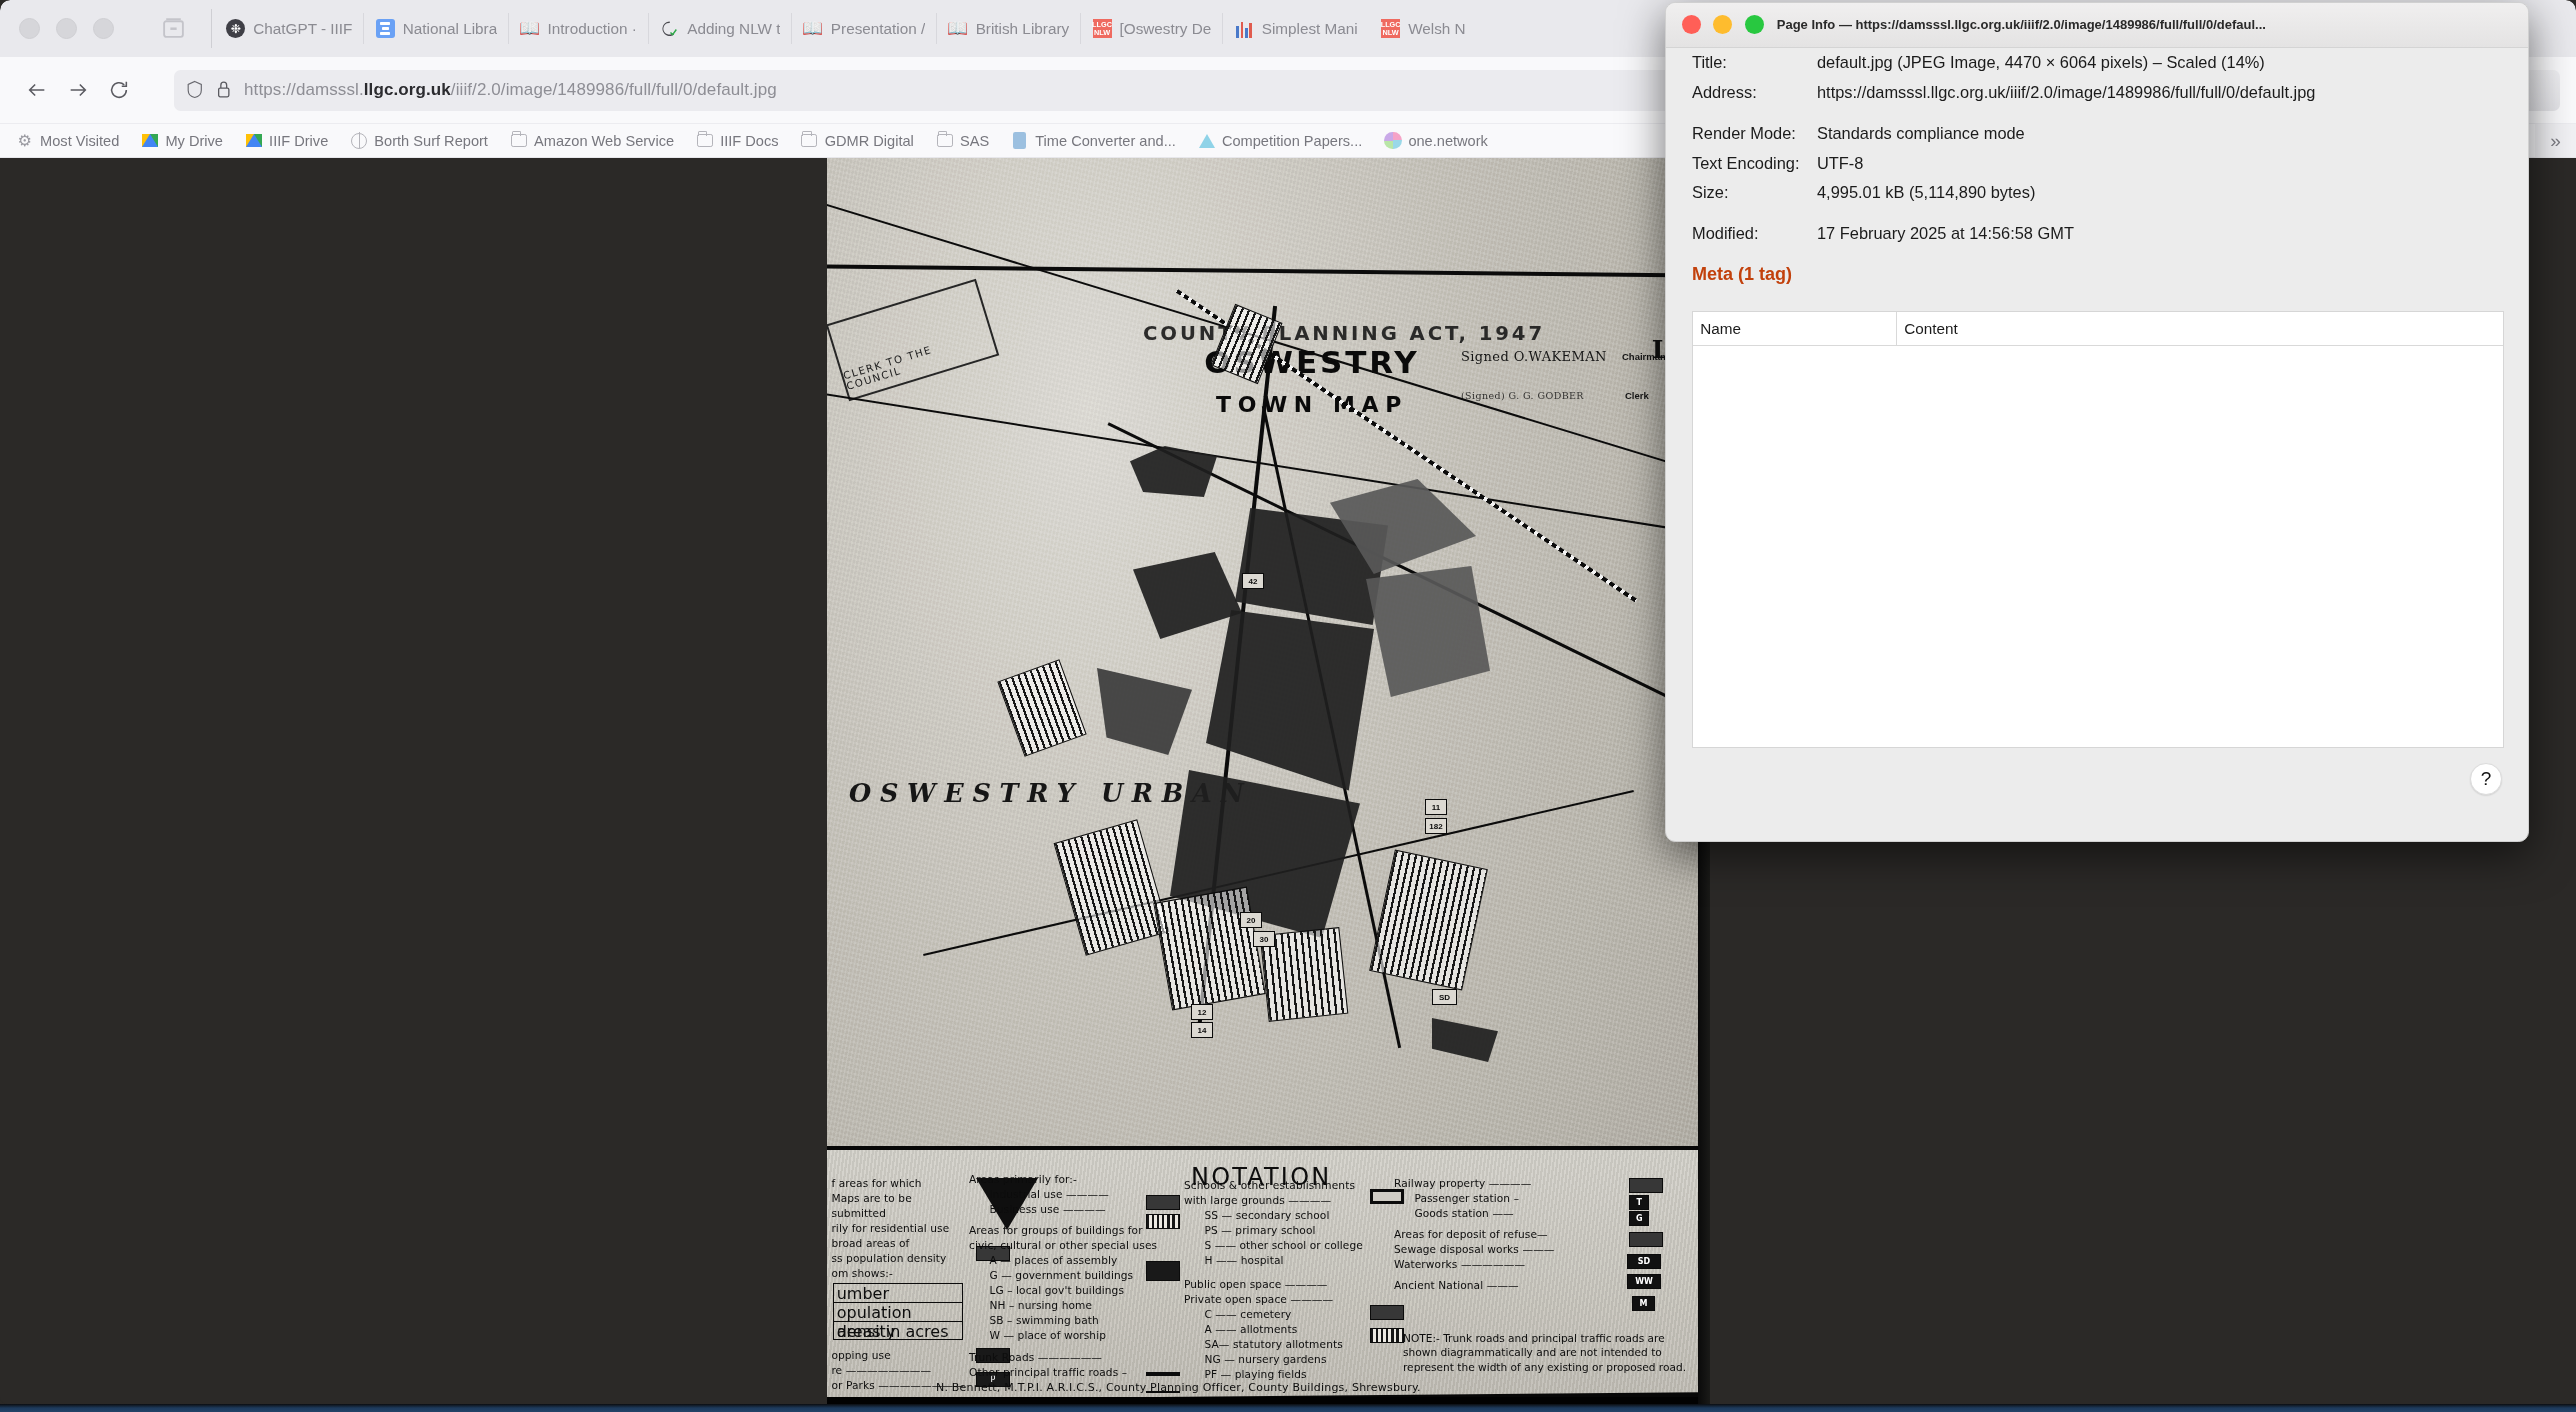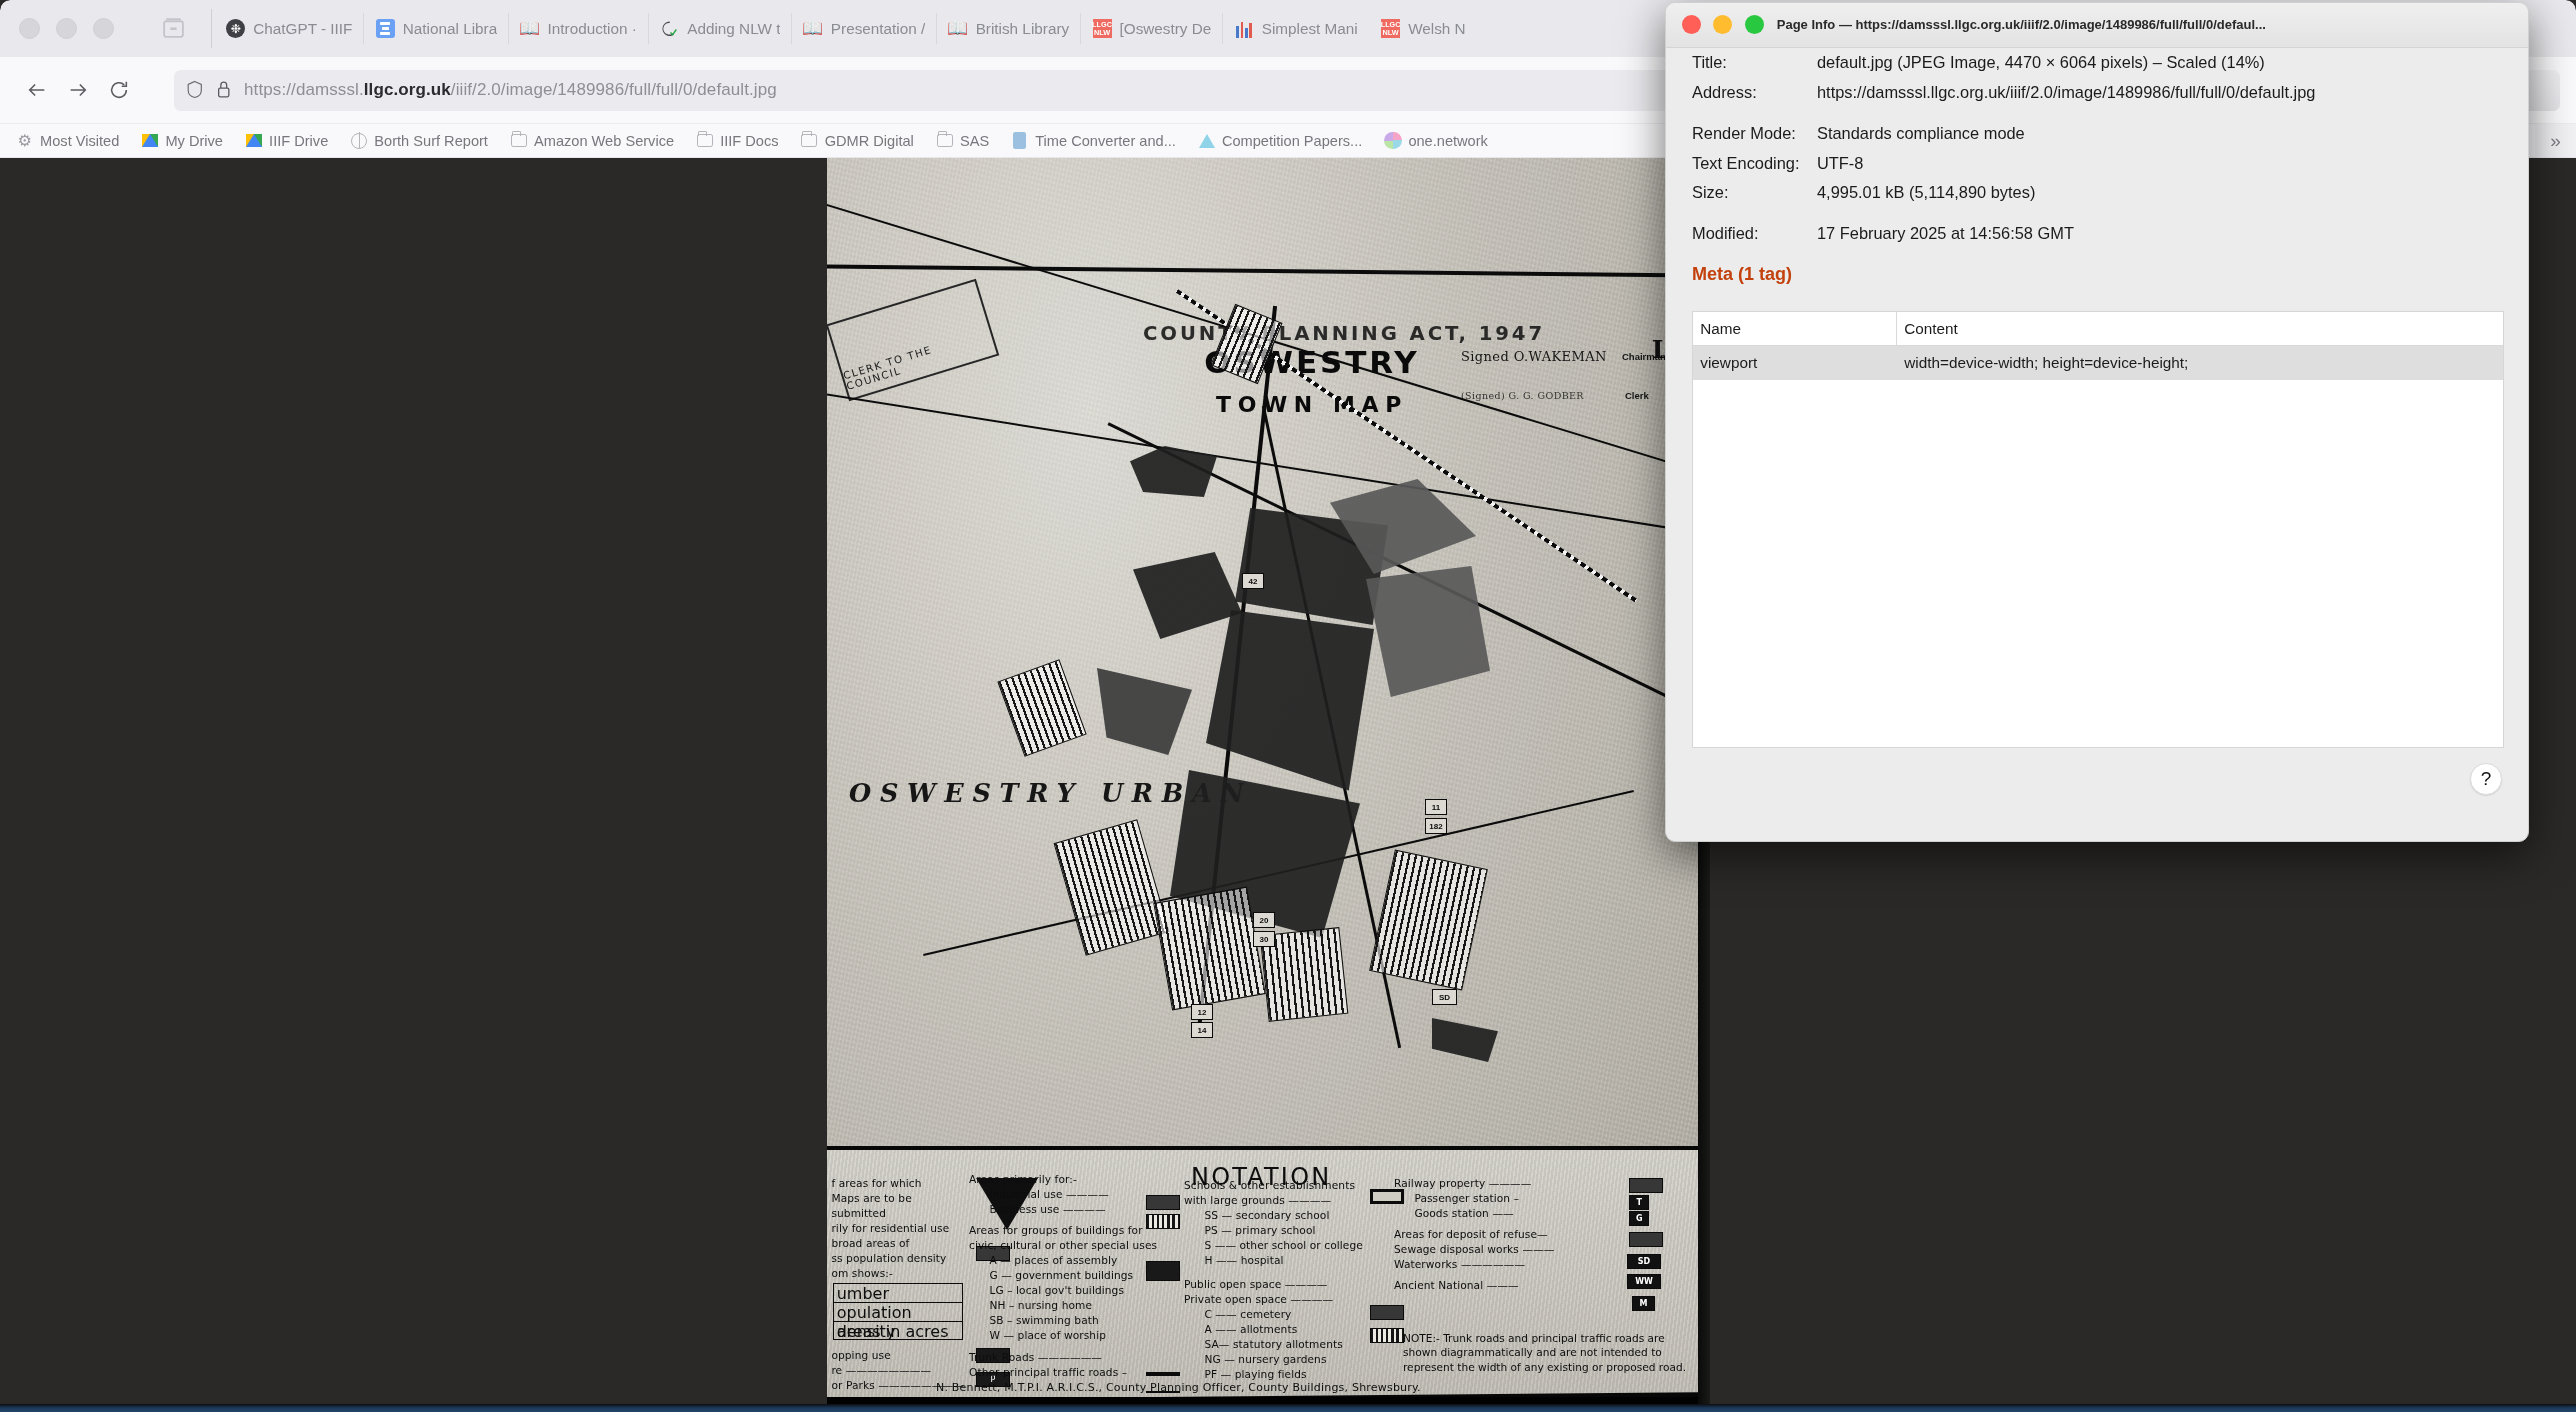--- a/index.html
+++ b/index.html
@@ -531,21 +531,21 @@
           <div class="hatch" style="left:241px;top:671px;width:87px;height:117px;transform:rotate(-16deg);"></div>
           <div class="hatch" style="left:335px;top:736px;width:95px;height:109px;transform:rotate(-10deg);"></div>
           <div class="hatch" style="left:437px;top:773px;width:80px;height:87px;transform:rotate(-6deg);"></div>
           <div class="hatch" style="left:554px;top:700px;width:95px;height:124px;transform:rotate(12deg);"></div>
           <div class="hatch" style="left:182px;top:510px;width:66px;height:80px;transform:rotate(-20deg);"></div>
           <div class="hatch" style="left:394px;top:153px;width:51px;height:66px;transform:rotate(22deg);"></div>
 
           <div class="blob dark" style="left:605px;top:860px;width:66px;height:44px;clip-path:polygon(0 0,100% 30%,85% 100%,0 70%);"></div>
           <div class="smallbox" style="left:605px;top:831px;width:25px;height:16px;">SD</div>
 
-          <div class="smallbox" style="left:426px;top:754px;width:22px;height:16px;">20</div>
+          <div class="smallbox" style="left:413px;top:754px;width:22px;height:16px;">20</div>
           <div class="smallbox" style="left:426px;top:773px;width:22px;height:16px;">30</div>
           <div class="smallbox" style="left:364px;top:846px;width:22px;height:16px;">12</div>
           <div class="smallbox" style="left:364px;top:864px;width:22px;height:16px;">14</div>
           <div class="smallbox" style="left:598px;top:641px;width:22px;height:16px;">11</div>
           <div class="smallbox" style="left:598px;top:660px;width:22px;height:16px;">182</div>
           <div class="smallbox" style="left:415px;top:415px;width:22px;height:16px;">42</div>
 
           <div class="notation">
             <div class="not-title">NOTATION</div>
             <div class="bigtri"></div>
@@ -689,24 +689,20 @@
           </div>
         </div>
 
         <div class="pi-meta-h">Meta (1 tag)</div>
 
         <div class="pi-table">
           <div class="pi-thead">
             <div class="pi-th c1">Name</div>
             <div class="pi-th c2">Content</div>
           </div>
-          <div class="pi-trow">
-            <div class="pi-td c1">viewport</div>
-            <div class="pi-td c2">width=device-width; height=device-height;</div>
-          </div>
         </div>
       </div>
 
       <div class="pi-footer">
         <div class="pi-help">?</div>
       </div>
     </div>
 
   </div>
 

